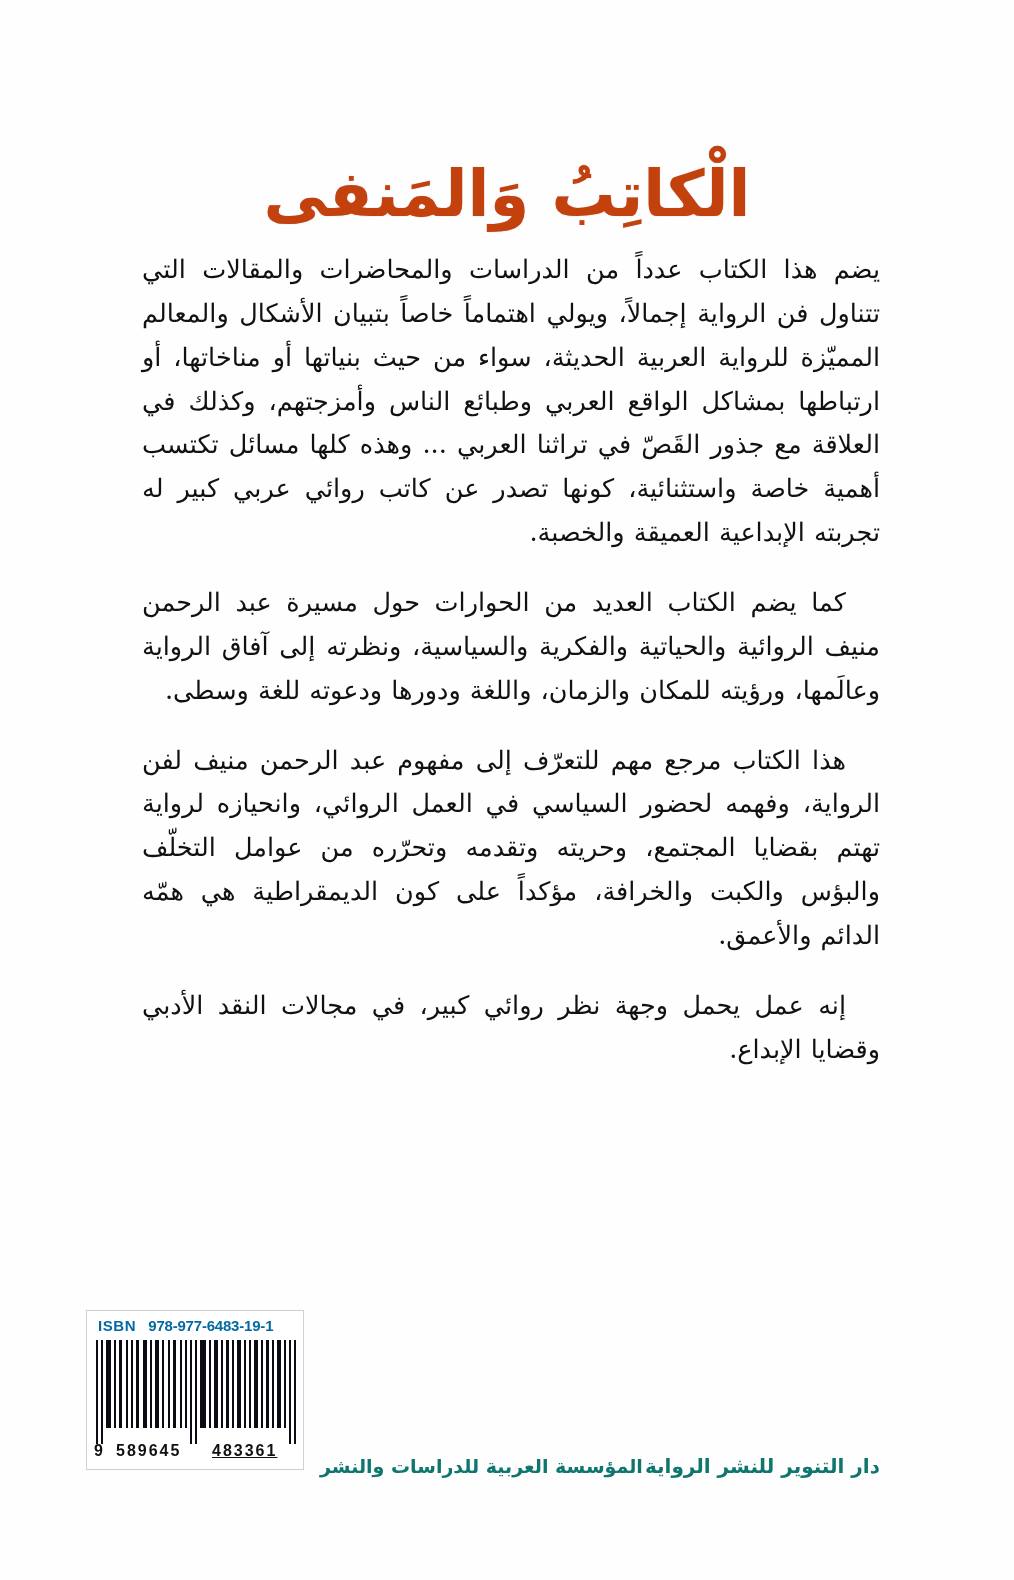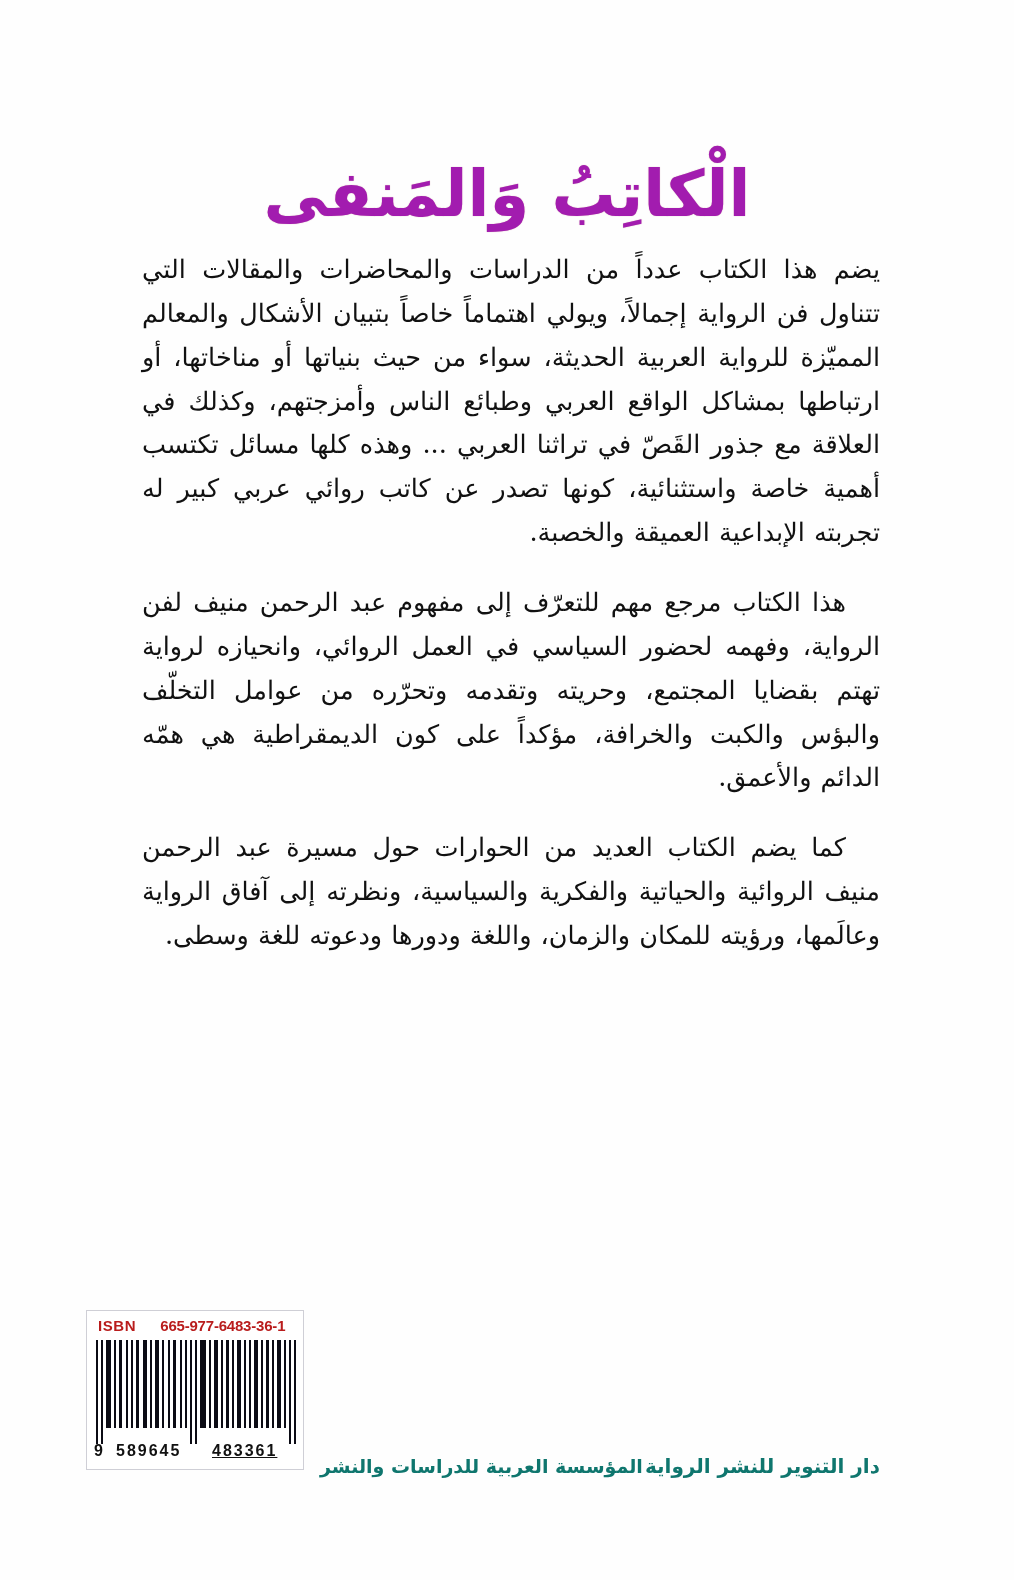--- a/index.html
+++ b/index.html
@@ -29,21 +29,21 @@
     left: 0;
     right: 0;
     text-align: center;
   }
   .book-title {
     display: inline-block;
     font-family: "DejaVu Sans", sans-serif;
     font-size: 64px;
     line-height: 1.05;
     font-weight: 700;
-    color: #a21caf;
+    color: #c2410c;
     letter-spacing: 0px;
     direction: rtl;
     text-shadow: 0 0 1px rgba(150,36,74,0.45);
   }
 
   
   .blurb {
     position: absolute;
     top: 248px;
     right: 134px;
@@ -80,25 +80,25 @@
     width: 218px;
     height: 160px;
     background: #ffffff;
     border: 1px solid #cfcfd6;
     box-sizing: border-box;
     padding: 6px 7px 4px 7px;
   }
   .isbn-line {
     display: flex;
     align-items: baseline;
-    gap: 24px;
+    gap: 12px;
     font-family: "Liberation Sans", sans-serif;
     font-size: 15px;
     font-weight: 700;
-    color: #b91c1c;
+    color: #0369a1;
     direction: ltr;
     letter-spacing: 0.3px;
     padding-left: 4px;
     height: 20px;
   }
   .isbn-label { letter-spacing: 0.6px; }
   .isbn-number { letter-spacing: -0.2px; }
 
   .bars {
     position: relative;
@@ -158,30 +158,31 @@
 <body>
 
 <div class="cover">
 
   <div class="title-block">
     <h1 class="book-title">الْكاتِبُ وَالمَنفى</h1>
   </div>
 
   <div class="blurb">
     <p class="p-first">يضم هذا الكتاب عدداً من الدراسات والمحاضرات والمقالات التي تتناول فن الرواية إجمالاً، ويولي اهتماماً خاصاً بتبيان الأشكال والمعالم المميّزة للرواية العربية الحديثة، سواء من حيث بنياتها أو مناخاتها، أو ارتباطها بمشاكل الواقع العربي وطبائع الناس وأمزجتهم، وكذلك في العلاقة مع جذور القَصّ في تراثنا العربي ... وهذه كلها مسائل تكتسب أهمية خاصة واستثنائية، كونها تصدر عن كاتب روائي عربي كبير له تجربته الإبداعية العميقة والخصبة.</p>
+    <p>كما يضم الكتاب العديد من الحوارات حول مسيرة عبد الرحمن  منيف الروائية والحياتية والفكرية والسياسية، ونظرته إلى آفاق الرواية وعالَمها، ورؤيته للمكان والزمان، واللغة ودورها ودعوته للغة وسطى.</p>
     <p>هذا الكتاب مرجع مهم للتعرّف إلى مفهوم عبد الرحمن منيف لفن الرواية، وفهمه لحضور السياسي في العمل الروائي، وانحيازه لرواية تهتم بقضايا المجتمع، وحريته وتقدمه وتحرّره من عوامل التخلّف والبؤس والكبت والخرافة، مؤكداً على كون الديمقراطية هي همّه الدائم والأعمق.</p>
-    <p>كما يضم الكتاب العديد من الحوارات حول مسيرة عبد الرحمن  منيف الروائية والحياتية والفكرية والسياسية، ونظرته إلى آفاق الرواية وعالَمها، ورؤيته للمكان والزمان، واللغة ودورها ودعوته للغة وسطى.</p>
+    <p class="p-tight">إنه عمل يحمل وجهة نظر روائي كبير، في مجالات النقد الأدبي وقضايا الإبداع.</p>
   </div>
 
   <div class="footer">
 
     <div class="barcode-box">
       <div class="isbn-line">
         <span class="isbn-label">ISBN</span>
-        <span class="isbn-number">665-977-6483-36-1</span>
+        <span class="isbn-number">978-977-6483-19-1</span>
       </div>
 
       <div class="bars">
         <i class="tall" style="left:2px;width:2px"></i>
         <i class="tall" style="left:7px;width:2px"></i>
         <i style="left:12px;width:5px"></i>
         <i style="left:20px;width:2px"></i>
         <i style="left:25px;width:3px"></i>
         <i style="left:32px;width:2px"></i>
         <i style="left:37px;width:2px"></i>

